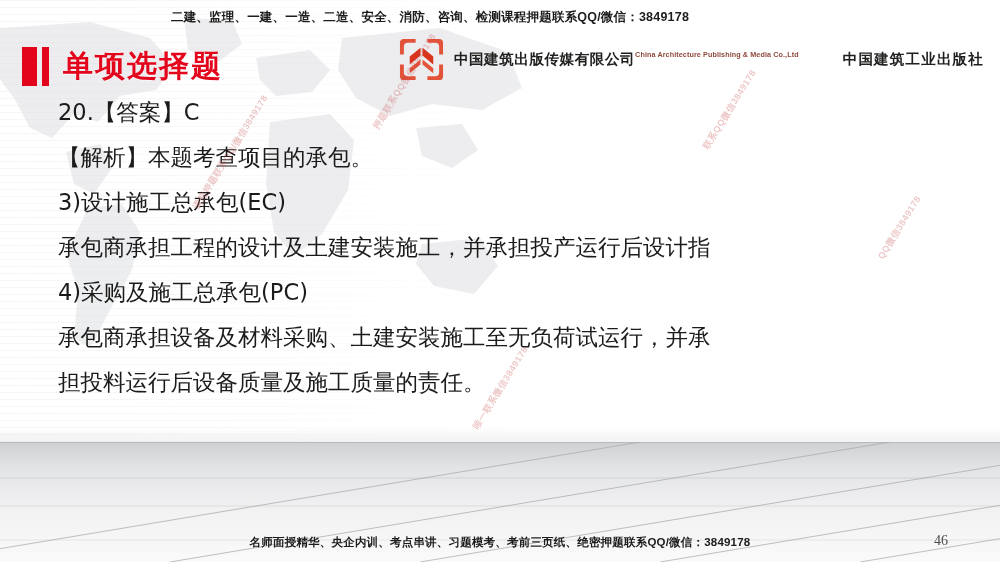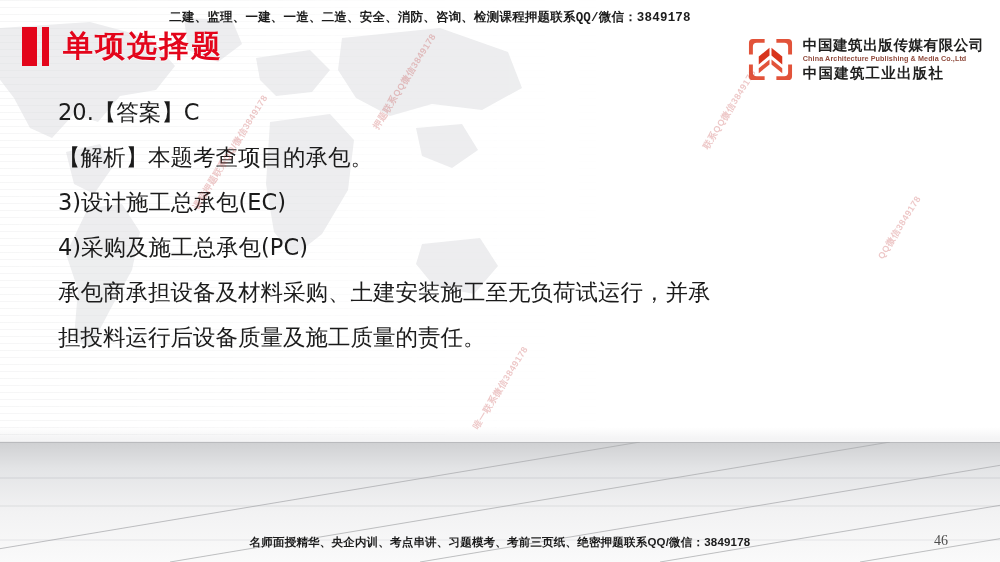--- a/index.html
+++ b/index.html
@@ -74,27 +74,26 @@
   .top-banner {
     position: absolute;
     left: 0; top: 9px;
     width: 860px;
     text-align: center;
     font-size: 12.5px;
     font-weight: bold;
     color: #1c1c1c;
     letter-spacing: 0.2px;
     white-space: nowrap;
-    font-family: Liberation Mono, monospace;
   }
 
   
   .title-row {
     position: absolute;
-    left: 22px; top: 24px;
+    left: 22px; top: 44px;
     display: flex;
     align-items: center;
     height: 44px;
   }
   .title-bar-wide {
     width: 15px; height: 39px;
     background: #e3051b;
     margin-right: 5px;
   }
   .title-bar-thin {
@@ -114,21 +113,21 @@
 
   
   .logo-block {
     position: absolute;
     right: 16px; top: 36px;
     display: flex;
     align-items: center;
     gap: 9px;
   }
   .logo-mark { width: 47px; height: 47px; flex: 0 0 auto; }
-  .logo-texts { display: flex; flex-direction: column; justify-content: center; }
+  .logo-texts { display: flex; flex-direction: row; justify-content: center; }
   .logo-cn-main {
     font-size: 14.5px;
     font-weight: bold;
     color: #20201f;
     letter-spacing: 0.6px;
     line-height: 1.25;
     white-space: nowrap;
   }
   .logo-en {
     font-size: 7.2px;
@@ -139,20 +138,21 @@
     white-space: nowrap;
   }
   .logo-cn-sub {
     font-size: 14.5px;
     font-weight: bold;
     color: #20201f;
     letter-spacing: 1.2px;
     line-height: 1.3;
     white-space: nowrap;
     font-family: "DejaVu Sans", "Liberation Sans", sans-serif;
+    margin-left: 44px;
   }
 
   
   .body-block {
     position: absolute;
     left: 58px; top: 90px;
     width: 880px;
   }
   .body-line {
     font-size: 22.5px;
@@ -270,20 +270,21 @@
       <div class="logo-cn-main">中国建筑出版传媒有限公司</div>
       <div class="logo-en">China Architecture Publishing &amp; Media Co.,Ltd</div>
       <div class="logo-cn-sub">中国建筑工业出版社</div>
     </div>
   </div>
 
   <div class="body-block">
     <div class="body-line">20.【答案】C</div>
     <div class="body-line">【解析】本题考查项目的承包。</div>
     <div class="body-line">3)设计施工总承包(EC)</div>
+    <div class="body-line">承包商承担工程的设计及土建安装施工，并承担投产运行后设计指</div>
     <div class="body-line">4)采购及施工总承包(PC)</div>
     <div class="body-line">承包商承担设备及材料采购、土建安装施工至无负荷试运行，并承</div>
     <div class="body-line">担投料运行后设备质量及施工质量的责任。</div>
   </div>
 
   <div class="wm wm-a">课程押题联系QQ/微信3849178</div>
   <div class="wm wm-b">押题联系QQ微信3849178</div>
   <div class="wm wm-c">联系QQ微信3849178</div>
   <div class="wm wm-d">唯一联系微信3849178</div>
   <div class="wm wm-e">QQ微信3849178</div>

